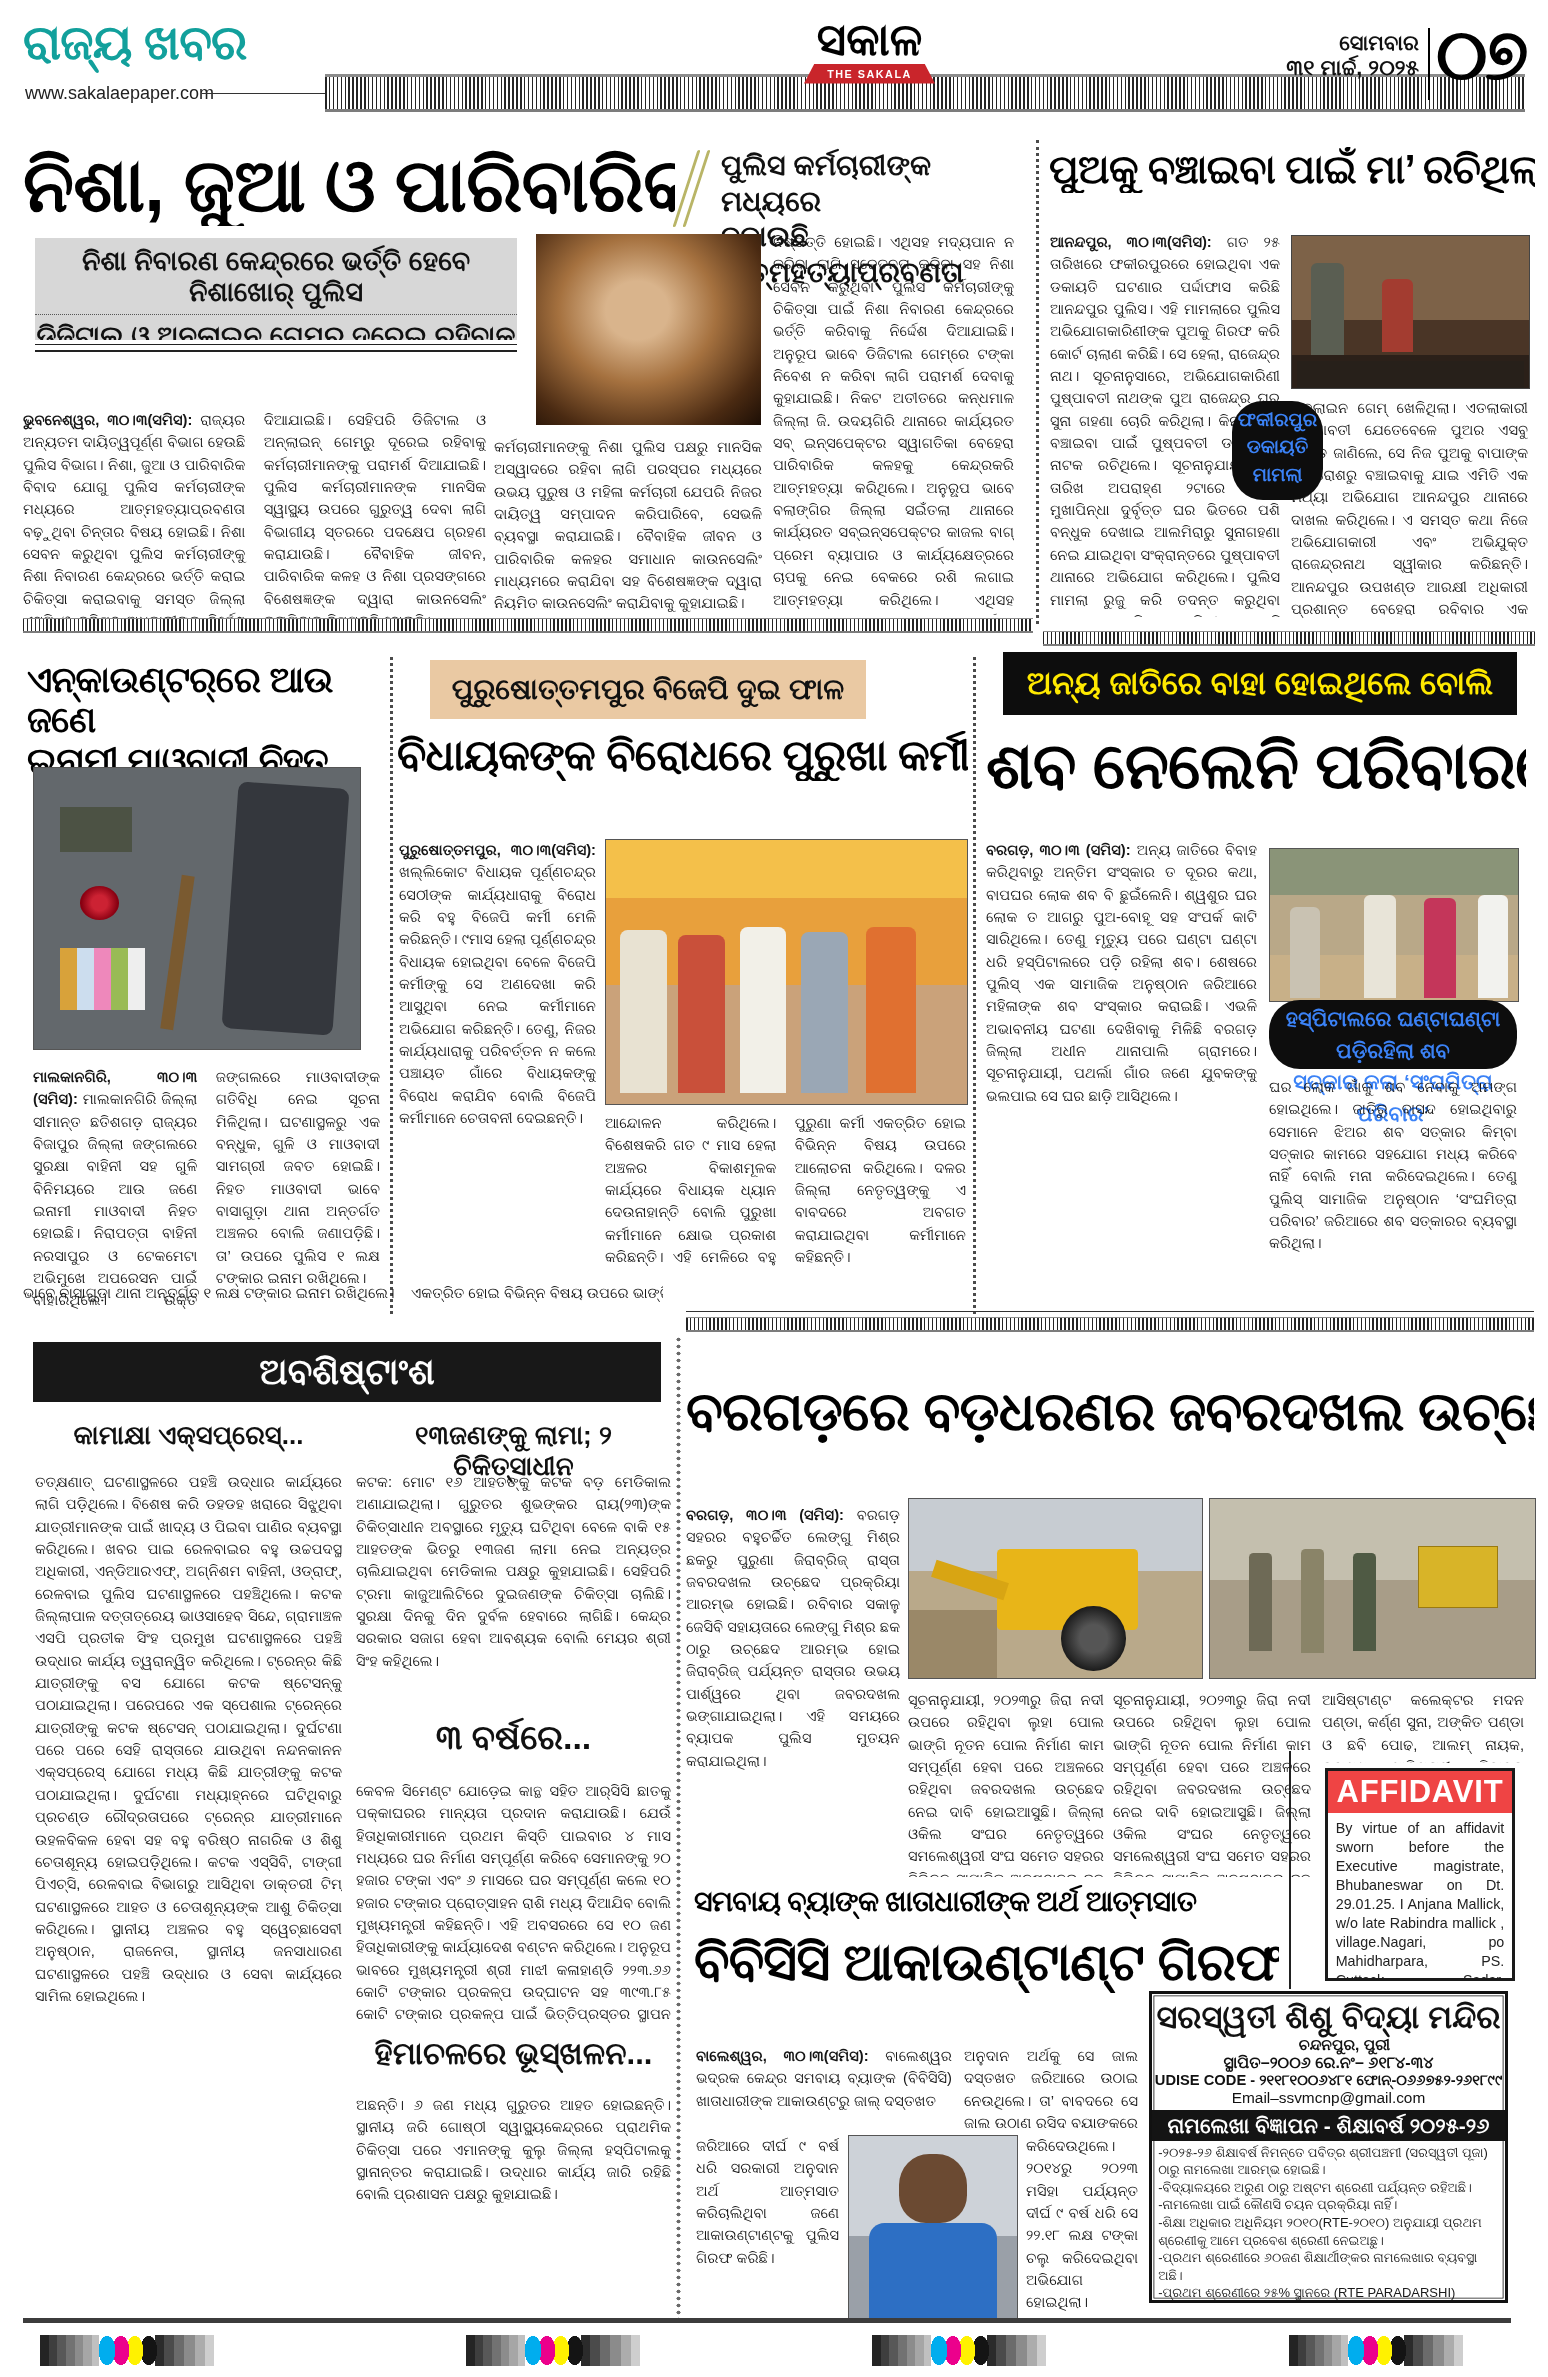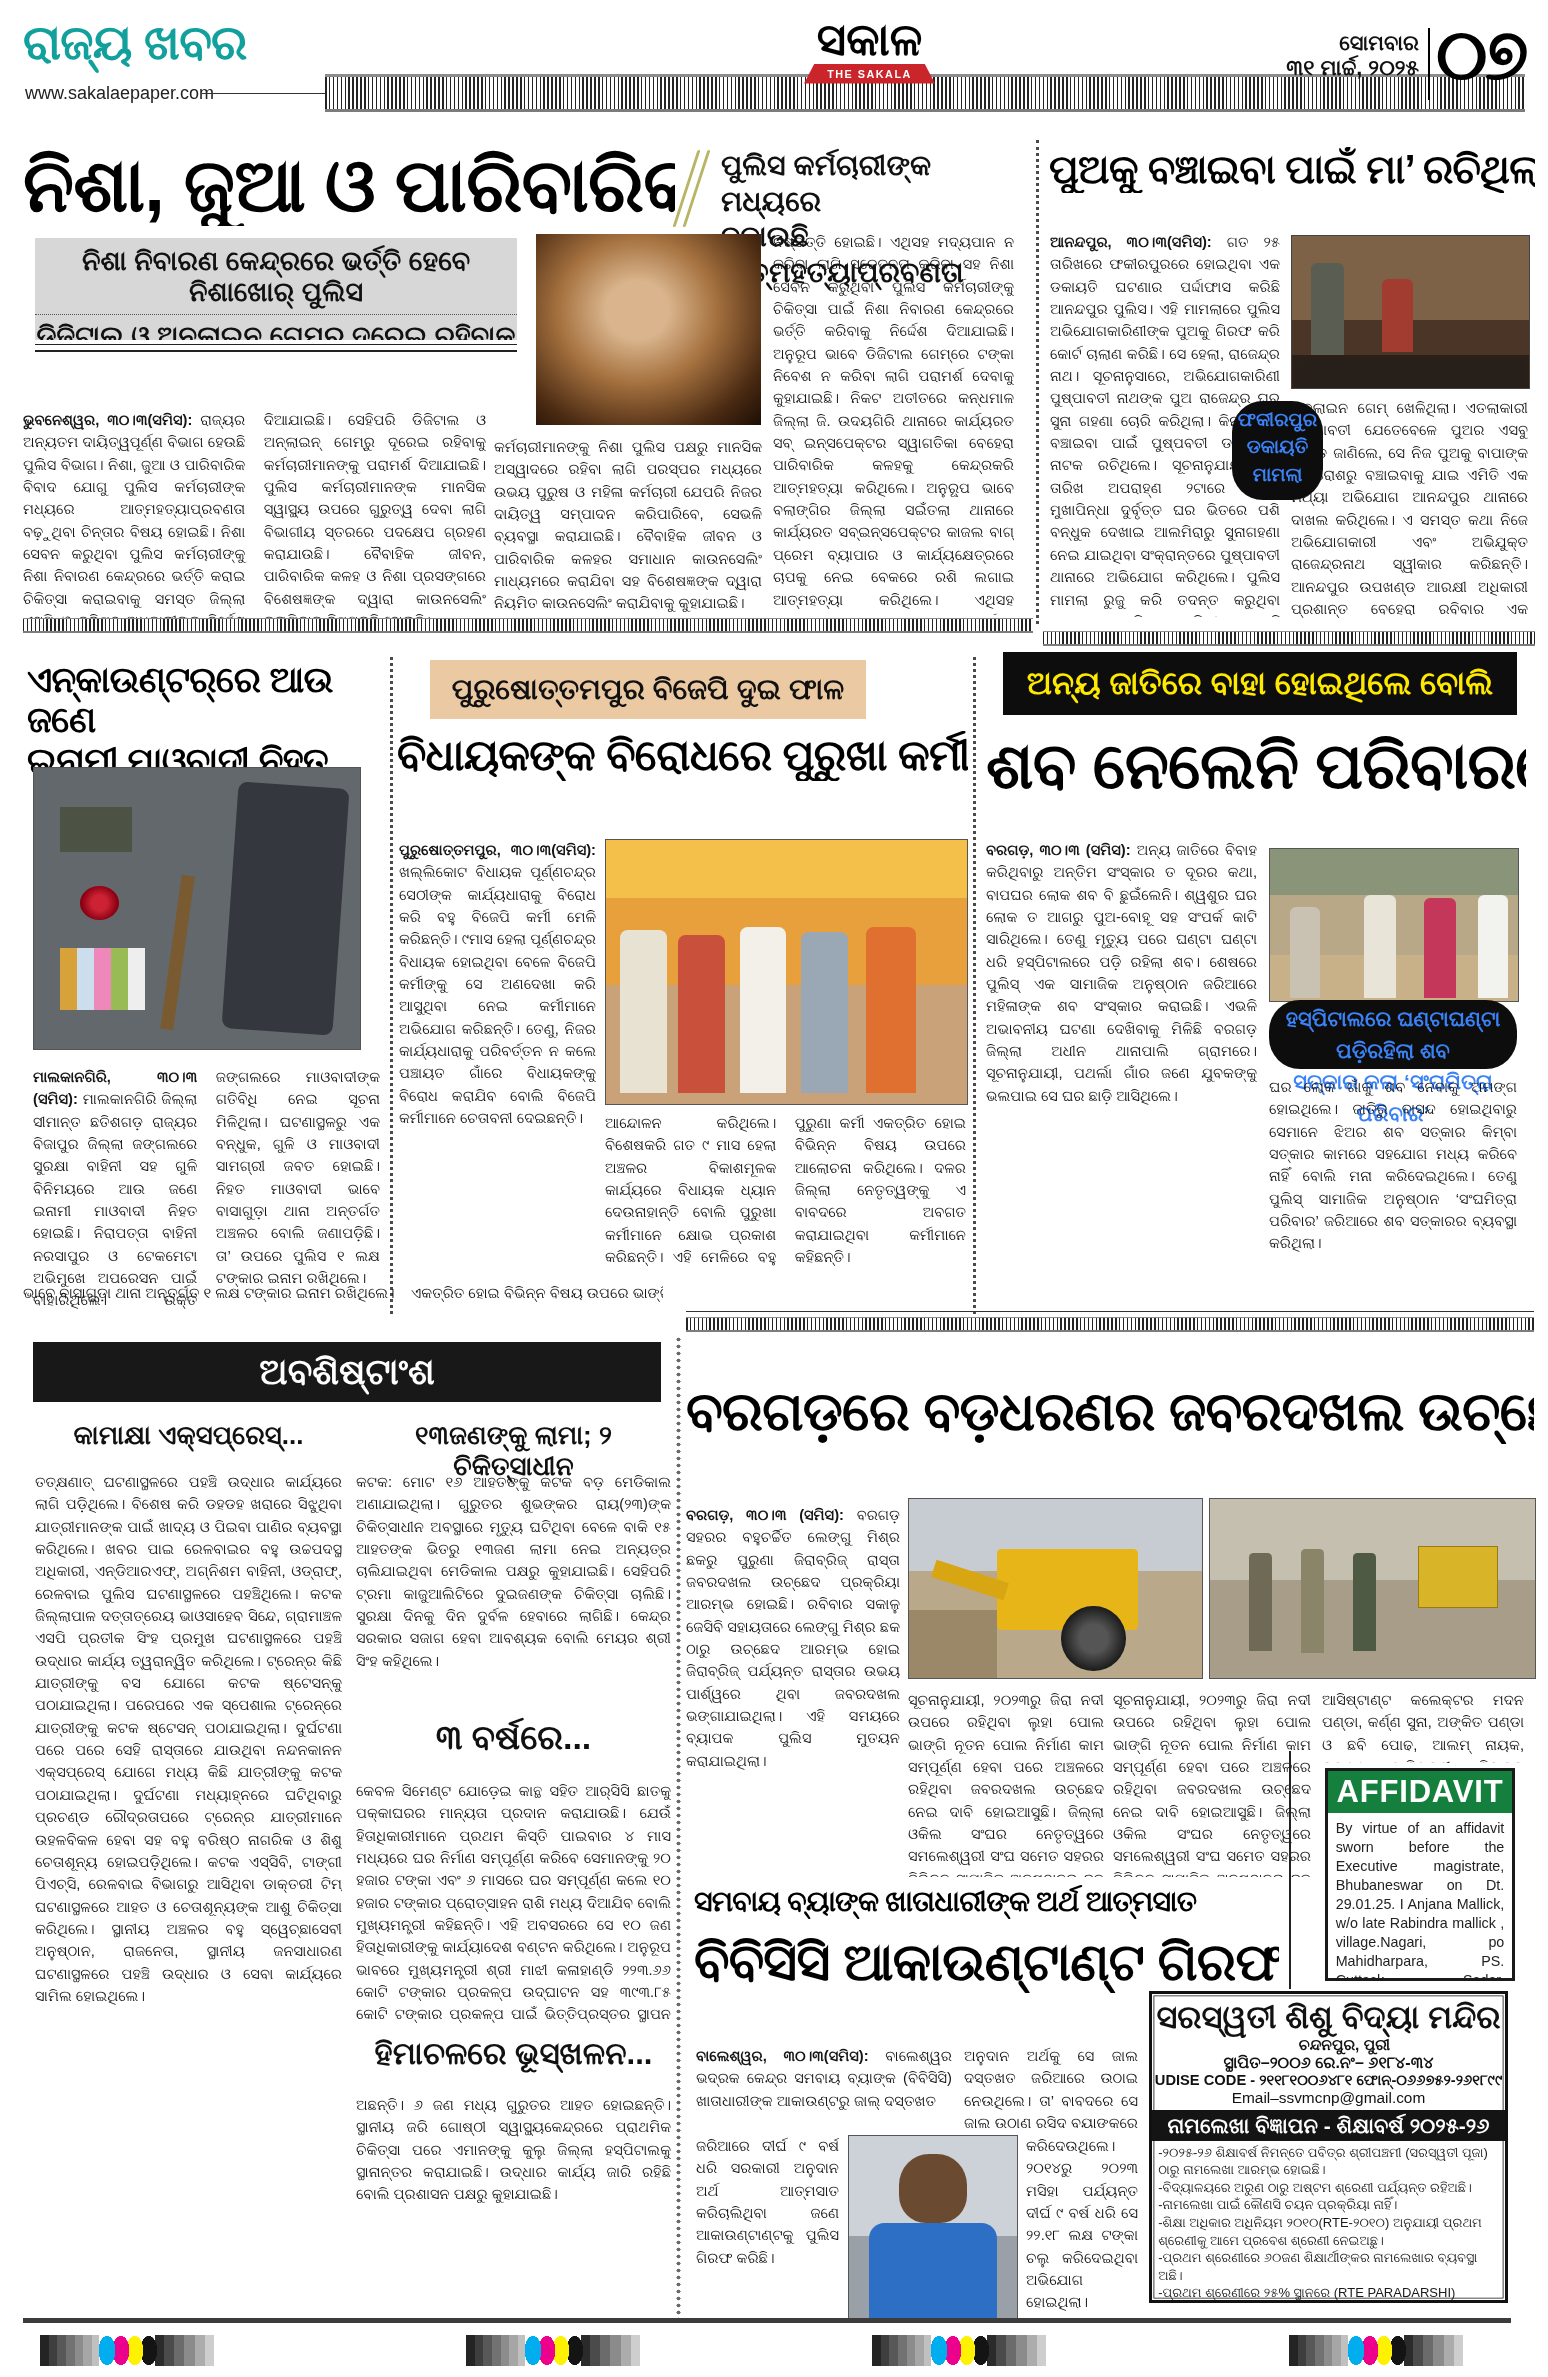--- a/index.html
+++ b/index.html
@@ -201,21 +201,21 @@
     <div style="position:absolute;left:64%;top:26%;width:24%;height:34%;background:#d8b428;border:1.5px solid #9a7a10;"></div>
   </div>
 
   <div class="abs bt" style="left:908px;top:1689px;width:196px;height:188px;">ସୂଚନାନୁଯାୟୀ, ୨୦୨୩ରୁ ଜିରା ନଦୀ ଉପରେ ରହିଥିବା ଲୁହା ପୋଲ ଭାଙ୍ଗି ନୂତନ ପୋଲ ନିର୍ମାଣ କାମ ସମ୍ପୂର୍ଣ୍ଣ ହେବା ପରେ ଅଞ୍ଚଳରେ ରହିଥିବା ଜବରଦଖଲ ଉଚ୍ଛେଦ ନେଇ ଦାବି ହୋଇଆସୁଛି। ଜିଲ୍ଲା ଓକିଲ ସଂଘର ନେତୃତ୍ୱରେ ସମଲେଶ୍ୱରୀ ସଂଘ ସମେତ ସହରର ବିଭିନ୍ନ ସାମାଜିକ ଅନୁଷ୍ଠାନର ଦୃଢ଼ ଦାବି ପରେ ପ୍ରଶାସନ ଉଚ୍ଛେଦ ପ୍ରକ୍ରିୟା ଆରମ୍ଭ କରିଥିଲା। ପରବର୍ତ୍ତୀ ସମୟରେ ଜବରଦଖଲକାରୀଙ୍କ ମଧ୍ୟରେ କେତେଜଣ ଲୋକ କୋର୍ଟର ଦ୍ୱାରସ୍ଥ ହୋଇଥିଲେ। ପ୍ରାୟ ଦେଢ଼ବର୍ଷ ପର୍ଯ୍ୟନ୍ତ ଜବରଦଖଲକାରୀ ଓ ପ୍ରଶାସନ ମଧ୍ୟରେ ଛକାପଞ୍ଝା ଲାଗି ରହିଥିଲା। ଇତିମଧ୍ୟରେ ଉଚ୍ଚ ନ୍ୟାୟାଳୟ ତିନିଥର ଉଚ୍ଛେଦ ସପକ୍ଷରେ ରାୟ ପ୍ରଦାନ କରିଥିଲେ ହେଁ ପୌର ପରିଷଦର କଚ୍ଛପ ଗତି ଲୋକଙ୍କ ଭିତରେ ଅସନ୍ତୋଷ ସୃଷ୍ଟି କରିଥିଲା। ଆଜି ଉଚ୍ଛେଦ ସମୟରେ ବରଗଡ଼ ଉପ ଜିଲ୍ଲାପାଳ ପ୍ରସନ୍ନ ପାଣ୍ଡେ, ତହସିଲଦାର ସୋନାଲି ପଟ୍ଟନାୟକ,</div>
   <div class="abs bt" style="left:1113px;top:1689px;width:198px;height:188px;">ସୂଚନାନୁଯାୟୀ, ୨୦୨୩ରୁ ଜିରା ନଦୀ ଉପରେ ରହିଥିବା ଲୁହା ପୋଲ ଭାଙ୍ଗି ନୂତନ ପୋଲ ନିର୍ମାଣ କାମ ସମ୍ପୂର୍ଣ୍ଣ ହେବା ପରେ ଅଞ୍ଚଳରେ ରହିଥିବା ଜବରଦଖଲ ଉଚ୍ଛେଦ ନେଇ ଦାବି ହୋଇଆସୁଛି। ଜିଲ୍ଲା ଓକିଲ ସଂଘର ନେତୃତ୍ୱରେ ସମଲେଶ୍ୱରୀ ସଂଘ ସମେତ ସହରର ବିଭିନ୍ନ ସାମାଜିକ ଅନୁଷ୍ଠାନର ଦୃଢ଼ ଦାବି ପରେ ପ୍ରଶାସନ ଉଚ୍ଛେଦ ପ୍ରକ୍ରିୟା ଆରମ୍ଭ କରିଥିଲା। ପରବର୍ତ୍ତୀ ସମୟରେ ଜବରଦଖଲକାରୀଙ୍କ ମଧ୍ୟରେ କେତେଜଣ ଲୋକ କୋର୍ଟର ଦ୍ୱାରସ୍ଥ ହୋଇଥିଲେ। ପ୍ରାୟ ଦେଢ଼ବର୍ଷ ପର୍ଯ୍ୟନ୍ତ ଜବରଦଖଲକାରୀ ଓ ପ୍ରଶାସନ ମଧ୍ୟରେ ଛକାପଞ୍ଝା ଲାଗି ରହିଥିଲା। ଇତିମଧ୍ୟରେ ଉଚ୍ଚ ନ୍ୟାୟାଳୟ ତିନିଥର ଉଚ୍ଛେଦ ସପକ୍ଷରେ ରାୟ ପ୍ରଦାନ କରିଥିଲେ ହେଁ ପୌର ପରିଷଦର କଚ୍ଛପ ଗତି ଲୋକଙ୍କ ଭିତରେ ଅସନ୍ତୋଷ ସୃଷ୍ଟି କରିଥିଲା। ଆଜି ଉଚ୍ଛେଦ ସମୟରେ ବରଗଡ଼ ଉପ ଜିଲ୍ଲାପାଳ ପ୍ରସନ୍ନ ପାଣ୍ଡେ, ତହସିଲଦାର ସୋନାଲି ପଟ୍ଟନାୟକ,</div>
   <div class="abs bt" style="left:1322px;top:1689px;width:202px;height:74px;">ଆସିଷ୍ଟାଣ୍ଟ କଲେକ୍ଟର ମଦନ ପଣ୍ଡା, କର୍ଣ୍ଣ ସୁନା, ଅଙ୍କିତ ପଣ୍ଡା ଓ ଛବି ପୋଢ, ଆଲମ୍ ନାୟକ, ରଘୁନାଥ ପାଣିଗ୍ରାହୀ, ଦିବାକର ପ୍ରଧାନ, ହିମାଂଶୁ ନାୟକ ପ୍ରମୁଖ ବରିଷ୍ଠ ପ୍ରଶାସନିକ ଅଧିକାରୀ ମାଜିଷ୍ଟ୍ରେଟ ଦାୟିତ୍ୱରେ ଥିଲେ।</div>
 
   <div class="abs" style="left:1289px;top:1751px;width:1.5px;height:238px;background:#222;"></div>
 
   <div class="abs" style="left:1325px;top:1768px;width:190px;height:213px;border:3.1px solid #1a1a1a;background:#fff;box-sizing:border-box;">
-    <div style="background:#15803d;color:#fff;text-align:center;font-weight:800;font-size:31px;line-height:42px;height:42px;
+    <div style="background:#ef4444;color:#fff;text-align:center;font-weight:800;font-size:31px;line-height:42px;height:42px;
                 font-family:'Liberation Sans',sans-serif;letter-spacing:0.8px;">AFFIDAVIT</div>
     <div style="padding:6.2px 7.7px;font-size:14.3px;line-height:1.33;text-align:justify;color:#222;overflow:hidden;height:153px;
                 font-family:'Liberation Sans',sans-serif;">By virtue of an affidavit sworn before the Executive magistrate, Bhubaneswar on Dt. 29.01.25. I Anjana Mallick, w/o late Rabindra mallick , village.Nagari, po Mahidharpara, PS. Cuttack Sadar, Dist.Cuttack, have changed my Name “RANJANA MALLICK” to “ANJANA MALLICK”. Henceforth, I shall be known as ANJANA MALLICK for all purposes.</div>
   </div>
 
   <div class="abs hl" style="left:694px;top:1885px;width:509px;font-size:28.5px;font-weight:800;">ସମବାୟ ବ୍ୟାଙ୍କ ଖାତାଧାରୀଙ୍କ ଅର୍ଥ ଆତ୍ମସାତ ମାମଲା</div>
   <div class="abs hl" style="left:694px;top:1932px;width:585px;font-size:52px;">ବିବିସିସି ଆକାଉଣ୍ଟାଣ୍ଟ ଗିରଫ</div>
   <div class="abs bt" style="left:696px;top:2045px;width:256px;height:83px;">
     <span class="dl">ବାଲେଶ୍ୱର, ୩୦।୩(ସମିସ):</span>
     <span>ବାଲେଶ୍ୱର ଭଦ୍ରକ କେନ୍ଦ୍ର ସମବାୟ ବ୍ୟାଙ୍କ (ବିବିସିସି) ଖାତାଧାରୀଙ୍କ ଆକାଉଣ୍ଟରୁ ଜାଲ୍ ଦସ୍ତଖତ</span>

